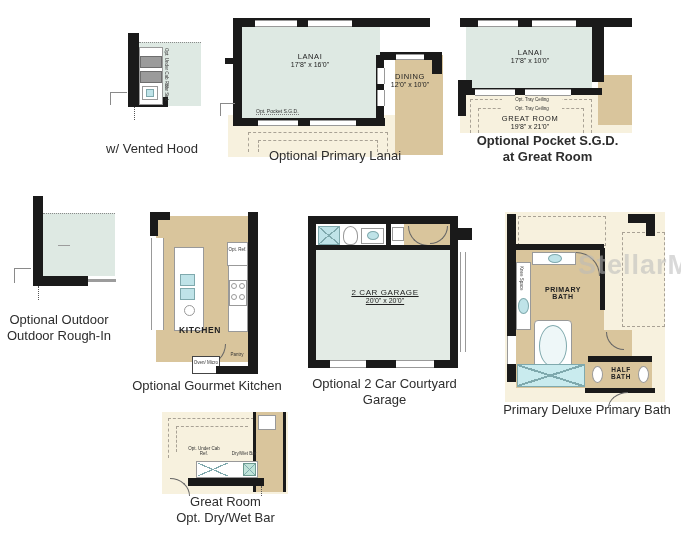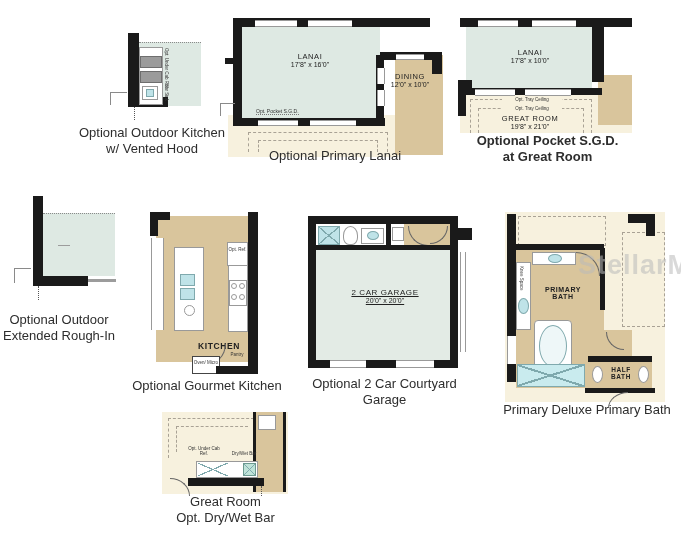--- a/index.html
+++ b/index.html
@@ -51,21 +51,21 @@
     <div class="dotv" style="left:134px;top:107px;height:13px;"></div>
     <div class="white-fix" style="left:139px;top:47px;width:24px;height:58px;"></div>
     <div class="gray-appl" style="left:140px;top:56px;width:22px;height:12px;"></div>
     <div class="gray-appl" style="left:140px;top:71px;width:22px;height:12px;"></div>
     <div class="white-fix" style="left:142px;top:86px;width:16px;height:14px;"></div>
     <div class="blue" style="left:146px;top:89px;width:8px;height:8px;"></div>
     <div class="vt" style="left:164px;top:48px;height:42px;">Opt. Under Cab Ref.</div>
     <div class="vt" style="left:164px;top:84px;height:24px;">Bar Sink</div>
     <div class="hook" style="left:110px;top:92px;width:16px;height:12px;"></div>
     <div class="cap" style="left:52px;top:125px;width:200px;">
-      <span>Optional Outdoor Kitchen</span><br>
+      <br>
       <span>w/ Vented Hood</span>
     </div>
   </div>
 
   <div>
     <div class="cream" style="left:228px;top:115px;width:172px;height:42px;"></div>
     <div class="room-tan" style="left:395px;top:55px;width:48px;height:100px;"></div>
     <div class="room-green" style="left:240px;top:26px;width:140px;height:92px;"></div>
     <div class="wall" style="left:233px;top:18px;width:197px;height:9px;"></div>
     <div class="win" style="left:255px;top:20px;width:42px;height:5px;"></div>
@@ -130,21 +130,21 @@
   <div>
     <div class="room-green" style="left:43px;top:213px;width:72px;height:62px;border-top:1px dotted #8a8a8a;"></div>
     <div class="wall" style="left:33px;top:196px;width:10px;height:90px;"></div>
     <div class="wall" style="left:33px;top:276px;width:55px;height:10px;"></div>
     <div class="grayline" style="left:88px;top:279px;width:28px;height:3px;"></div>
     <div class="grayline" style="left:58px;top:245px;width:12px;height:1px;"></div>
     <div class="hook" style="left:14px;top:268px;width:16px;height:14px;"></div>
     <div class="dotv" style="left:38px;top:286px;height:14px;"></div>
     <div class="cap" style="left:0px;top:312px;width:118px;">
       <span>Optional Outdoor</span><br>
-      <span>Extended Rough-In</span>
+      <span>Outdoor Rough-In</span>
     </div>
   </div>
 
   <div>
     <div class="room-tan" style="left:156px;top:216px;width:94px;height:146px;"></div>
     <div class="wall" style="left:248px;top:212px;width:10px;height:158px;"></div>
     <div class="wall" style="left:150px;top:212px;width:20px;height:8px;"></div>
     <div class="wall" style="left:150px;top:212px;width:8px;height:24px;"></div>
     <div class="winv" style="left:151px;top:238px;width:11px;height:92px;"></div>
     <div class="white-fix" style="left:174px;top:247px;width:30px;height:84px;"></div>
@@ -152,21 +152,21 @@
     <div class="blue" style="left:180px;top:288px;width:15px;height:12px;"></div>
     <div class="oval" style="left:184px;top:305px;width:11px;height:11px;"></div>
     <div class="white-fix" style="left:228px;top:242px;width:20px;height:90px;"></div>
     <div class="white-fix" style="left:227px;top:242px;width:21px;height:24px;"></div>
     <div class="t4" style="left:228px;top:247px;width:19px;">Opt. Ref.</div>
     <div class="white-fix" style="left:229px;top:280px;width:18px;height:26px;"></div>
     <div class="oval" style="left:231px;top:283px;width:6px;height:6px;"></div>
     <div class="oval" style="left:239px;top:283px;width:6px;height:6px;"></div>
     <div class="oval" style="left:231px;top:294px;width:6px;height:6px;"></div>
     <div class="oval" style="left:239px;top:294px;width:6px;height:6px;"></div>
-    <div class="rlabel" style="left:160px;top:341px;width:80px;text-align:right;">
+    <div class="rlabel" style="left:160px;top:325px;width:80px;">
       <span class="rn" style="font-size:8.5px;font-weight:bold;">KITCHEN</span>
     </div>
     <div class="arc arc-br" style="left:204px;top:344px;width:22px;height:22px;"></div>
     <div class="t4" style="left:226px;top:352px;width:22px;">Pantry</div>
     <div class="white-fix" style="left:192px;top:356px;width:28px;height:18px;border-color:#444;"></div>
     <div class="t4" style="left:193px;top:360px;width:26px;">Oven/ Micro</div>
     <div class="wall" style="left:216px;top:366px;width:42px;height:8px;"></div>
     <div class="cap" style="left:128px;top:378px;width:158px;">Optional Gourmet Kitchen</div>
   </div>
 

